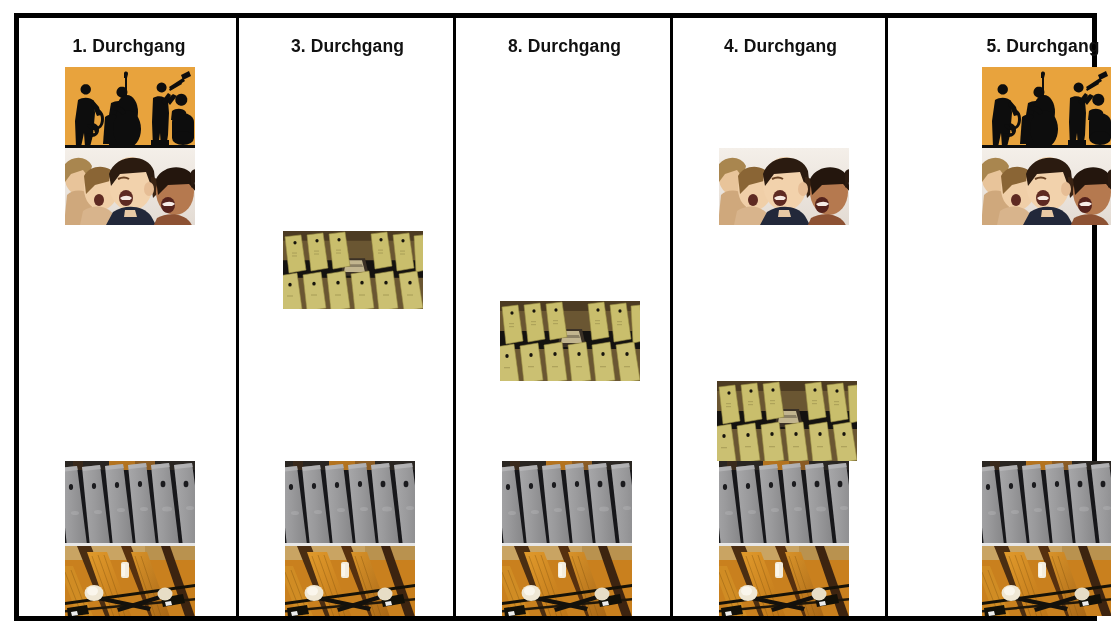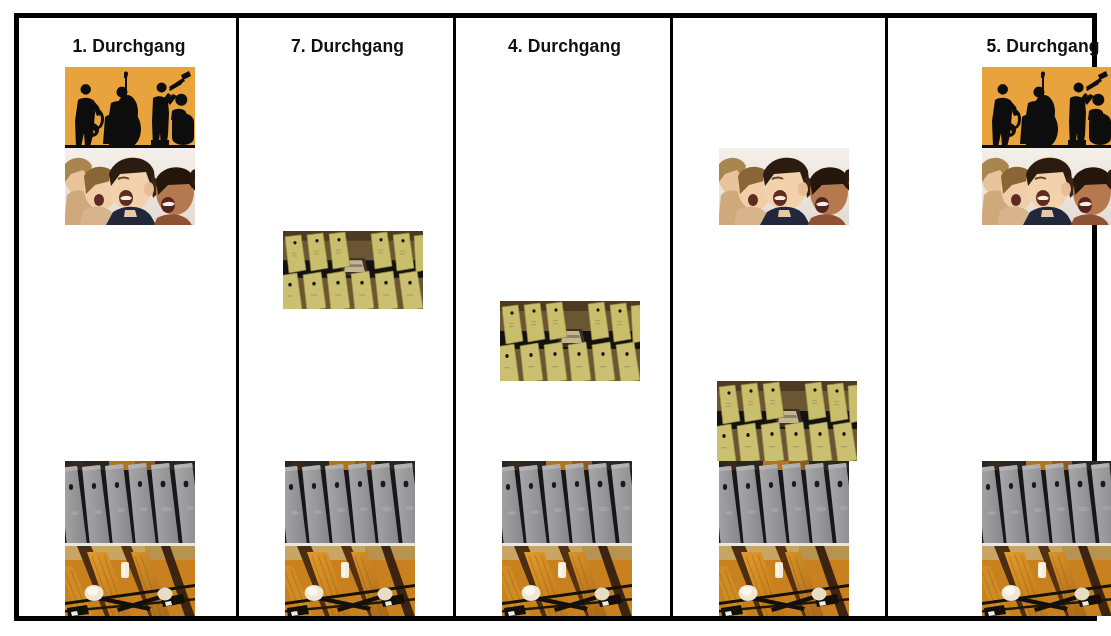--- a/index.html
+++ b/index.html
@@ -257,21 +257,21 @@
       <ellipse cx="27.5" cy="45" rx="5.5" ry="4.5" fill="#faf6ec"></ellipse>
       <ellipse cx="100" cy="48" rx="7.5" ry="6.5" fill="#e7ddc6"></ellipse>
 
       <rect x="56" y="16" width="8" height="16" rx="2" fill="#f4ecdc"></rect>
       <rect x="57" y="18" width="3" height="12" fill="#fbf6ea"></rect>
     </g>
   </svg>
       </div>
     </div>
     <div class="col" style="left: 220px; width: 217px;">
-      <div class="col-title">7. Durchgang</div>
+      <div class="col-title">3. Durchgang</div>
       <div class="tile xylo" title="Xylophon" style="left: 44px; top: 213px; width: 140px; height: 78px;">
         <svg viewBox="0 0 140 80" preserveAspectRatio="none" xmlns="http://www.w3.org/2000/svg">
     <defs>
       <clipPath id="xclip">
               <rect x="0" y="0" width="140" height="80"></rect>
             </clipPath>
     </defs>
     <g clip-path="url(#xclip)">
       <rect x="0" y="0" width="140" height="80" fill="#6a5632"></rect>
       <rect x="0" y="0" width="140" height="10" fill="#4c3b22"></rect>
@@ -445,21 +445,21 @@
       <ellipse cx="27.5" cy="45" rx="5.5" ry="4.5" fill="#faf6ec"></ellipse>
       <ellipse cx="100" cy="48" rx="7.5" ry="6.5" fill="#e7ddc6"></ellipse>
 
       <rect x="56" y="16" width="8" height="16" rx="2" fill="#f4ecdc"></rect>
       <rect x="57" y="18" width="3" height="12" fill="#fbf6ea"></rect>
     </g>
   </svg>
       </div>
     </div>
     <div class="col" style="left: 437px; width: 217px;">
-      <div class="col-title">4. Durchgang</div>
+      <div class="col-title">8. Durchgang</div>
       <div class="tile xylo" title="Xylophon" style="left: 44px; top: 283px; width: 140px; height: 80px;">
         <svg viewBox="0 0 140 80" preserveAspectRatio="none" xmlns="http://www.w3.org/2000/svg">
     <defs>
       <clipPath id="xclip">
               <rect x="0" y="0" width="140" height="80"></rect>
             </clipPath>
     </defs>
     <g clip-path="url(#xclip)">
       <rect x="0" y="0" width="140" height="80" fill="#6a5632"></rect>
       <rect x="0" y="0" width="140" height="10" fill="#4c3b22"></rect>
@@ -633,20 +633,21 @@
       <ellipse cx="27.5" cy="45" rx="5.5" ry="4.5" fill="#faf6ec"></ellipse>
       <ellipse cx="100" cy="48" rx="7.5" ry="6.5" fill="#e7ddc6"></ellipse>
 
       <rect x="56" y="16" width="8" height="16" rx="2" fill="#f4ecdc"></rect>
       <rect x="57" y="18" width="3" height="12" fill="#fbf6ea"></rect>
     </g>
   </svg>
       </div>
     </div>
     <div class="col" style="left: 654px; width: 215px;">
+      <div class="col-title">4. Durchgang</div>
       <div class="tile choir" title="Singende Kinder" style="left: 46px; top: 130px; width: 130px; height: 77px;">
         <svg viewBox="0 0 130 77" preserveAspectRatio="none" xmlns="http://www.w3.org/2000/svg">
     <defs>
       <linearGradient id="cbg" x1="0" y1="0" x2="0" y2="1">
         <stop offset="0" stop-color="#f4efe9"></stop>
         <stop offset="1" stop-color="#e3dbd3"></stop>
       </linearGradient>
       <clipPath id="cclip">
               <rect x="0" y="0" width="130" height="77"></rect>
             </clipPath>

